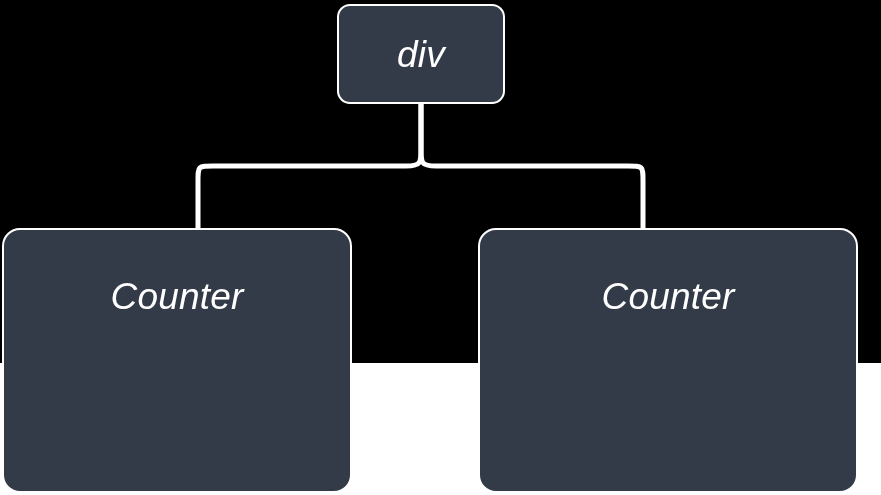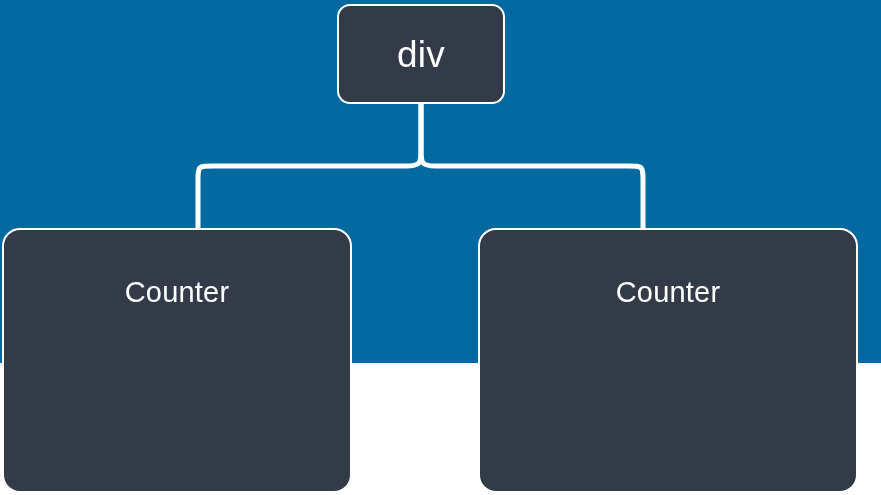--- a/index.html
+++ b/index.html
@@ -10,21 +10,22 @@
     width: 881px;
     height: 495px;
     overflow: hidden;
     font-family: "Liberation Sans", sans-serif;
   }
 
   #stage {
     position: relative;
     width: 881px;
     height: 363px;
-    background: #0369a1;
+    background: #000000;
+    font-style: italic;
   }
 
   
   #edges {
     position: absolute;
     left: 0;
     top: 0;
     width: 881px;
     height: 495px;
   }
@@ -65,21 +66,21 @@
   .node-left  { left: 2px;   width: 350px; }
   .node-right { left: 478px; width: 380px; }
 
   .comp-title {
     position: absolute;
     left: 0;
     right: 0;
     top: 48px;
     text-align: center;
     color: #ffffff;
-    font-size: 29px;
+    font-size: 37px;
     line-height: 1;
     letter-spacing: 0.2px;
   }
 </style>
 </head>
 <body>
 
 <div id="stage">
 
   <svg id="edges" viewBox="0 0 881 495" width="881" height="495" aria-hidden="true">

